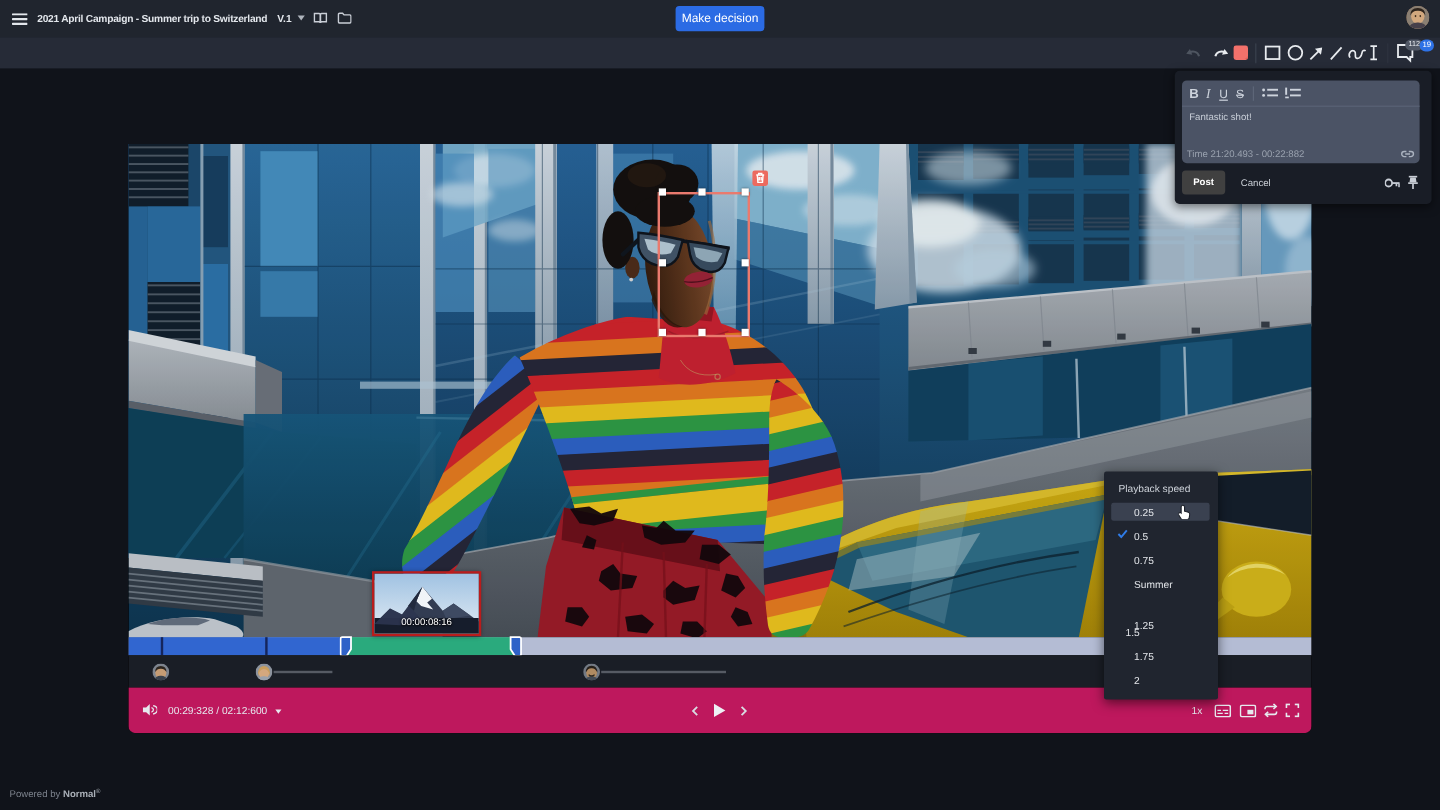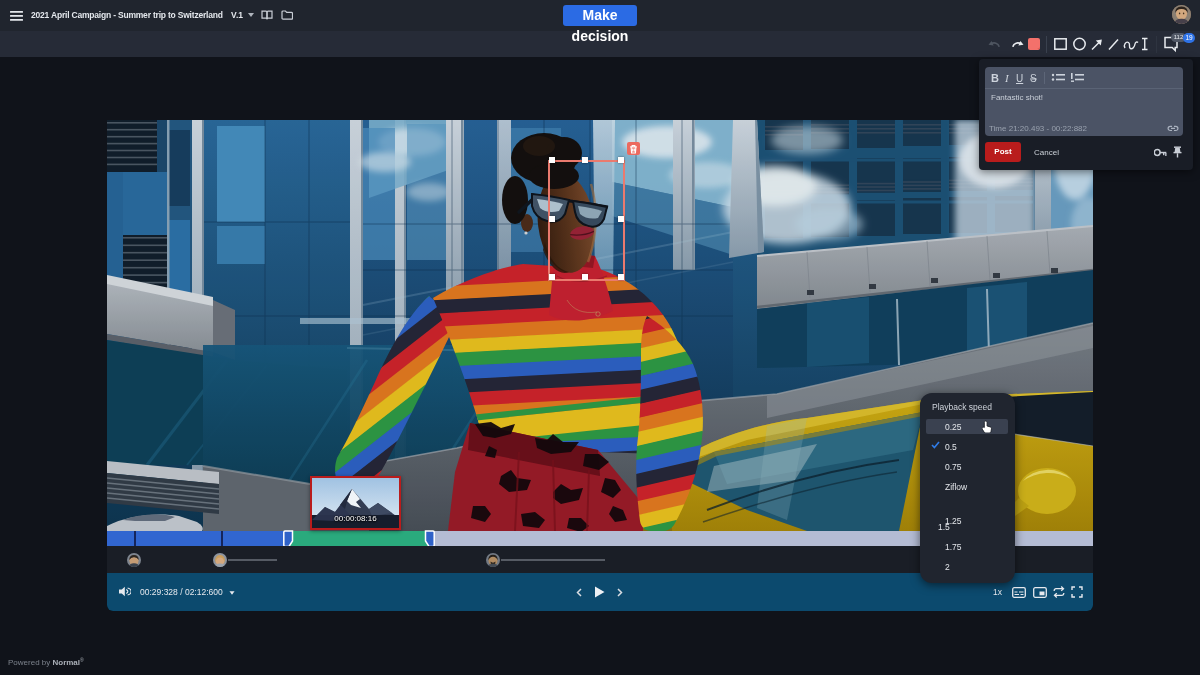--- a/index.html
+++ b/index.html
@@ -2,26 +2,26 @@
 <html><head><meta charset="utf-8">
 <style>
 html,body{margin:0;padding:0;width:1200px;height:675px;background:#10131a;font-family:"Liberation Sans",sans-serif;overflow:hidden;position:relative;-webkit-font-smoothing:antialiased;transform:translateZ(0)}
 .abs{position:absolute}
 div.abs{opacity:.999}
 #topbar{left:0;top:0;width:1200px;height:31px;background:#20252e}
 #toolbar{left:0;top:31px;width:1200px;height:26px;background:#262b37}
 #title{left:31px;top:10px;font-size:8.5px;font-weight:bold;color:#e3e7ec;letter-spacing:-.2px;white-space:nowrap}
 #ver{left:231px;top:10px;font-size:8.5px;font-weight:bold;color:#e3e7ec}
 .caret{width:0;height:0;border-left:3.5px solid transparent;border-right:3.5px solid transparent;border-top:4px solid #aeb4bc;display:inline-block}
-#mkdec{left:563px;top:5px;width:74px;height:21px;background:#2b6be4;border-radius:3px;color:#fff;font-size:14px;font-weight:bold;text-align:center;line-height:21px}
+#mkdec{left:563px;top:5px;width:74px;height:21px;background:#2b6be4;border-radius:3px;color:#fff;font-size:10px;font-weight:normal;text-align:center;line-height:21px}
 #avatar{left:1172px;top:5px;width:19px;height:19px;border-radius:50%;overflow:hidden;background:#9a7a5e}
 #player{left:107px;top:120px;width:986px;height:491px;border-radius:0 0 6px 6px;overflow:hidden;background:#000}
 #timeline{left:0;top:411px;width:986px;height:15px;background:#b4bcd4}
 #cstrip{left:0;top:426px;width:986px;height:27px;background:#1a1e26}
-#controls{left:0;top:453px;width:986px;height:38px;background:#0c4a6e}
+#controls{left:0;top:453px;width:986px;height:38px;background:#be185d}
 #poweredby{left:8px;top:657px;font-size:8px;color:#7c828c}
 .handle{position:absolute;width:6px;height:6px;background:#fff;box-shadow:0 0 2px rgba(0,0,0,.6)}
 </style></head>
 <body>
 <div class="abs" id="topbar"></div>
 <div class="abs" id="toolbar"></div>
 
 <svg class="abs" style="left:10px;top:11px" width="13" height="10" viewBox="0 0 13 10">
     <g fill="#e3e7ec">
       <rect y="0" width="13" height="1.8" rx=".5"></rect>
@@ -629,48 +629,48 @@
           <rect x="82" y="9.5" width="3" height="1.4"></rect>
         </g>
     </svg>
     <div class="abs" style="left:0;top:21px;width:198px;height:1px;background:#5a6375"></div>
     <div class="abs" style="left:6px;top:26px;font-size:8px;color:#c9cfd8">Fantastic shot!</div>
     <div class="abs" style="left:4px;top:57px;font-size:8px;color:#99a1ae;white-space:nowrap">Time 21:20.493 - 00:22:882</div>
     <svg class="abs" style="left:182px;top:58px" width="12" height="7" viewBox="0 0 12 7" fill="none" stroke="#aab2bf" stroke-width="1.2">
         <path d="M5,5.5 H3.2 a2.1,2.1 0 1 1 0,-4.2 H5 M7,1.3 h1.8 a2.1,2.1 0 1 1 0,4.2 H7 M4,3.4 h4"></path>
       </svg>
   </div>
-  <div class="abs" style="left:6px;top:83px;width:36px;height:20px;background:#b91c1c;border-radius:3px;color:#fff;font-size:8px;font-weight:bold;text-align:center;line-height:20px">Post</div>
+  <div class="abs" style="left:6px;top:83px;width:36px;height:20px;background:#404040;border-radius:3px;color:#fff;font-size:8px;font-weight:bold;text-align:center;line-height:20px">Post</div>
   <div class="abs" style="left:55px;top:89px;font-size:8px;color:#ccd1d8">Cancel</div>
   <svg class="abs" style="left:175px;top:89px" width="13" height="9" viewBox="0 0 13 9" fill="#c9ced6">
       <circle cx="3.2" cy="4.5" r="2.9" fill="none" stroke="#c9ced6" stroke-width="1.5"></circle>
       <rect x="5.8" y="3.8" width="6.5" height="1.5"></rect>
       <rect x="9" y="5" width="1.4" height="2.2"></rect>
       <rect x="11.2" y="5" width="1.3" height="3"></rect>
     </svg>
   <svg class="abs" style="left:194px;top:87px" width="9" height="12" viewBox="0 0 9 12" fill="#c9ced6">
       <rect x="1" y="0.5" width="7" height="1.4"></rect>
       <path d="M2.2,1.9 h4.6 l0.6,4 h-5.8 z"></path>
       <rect x="0.5" y="5.9" width="8" height="1.4"></rect>
       <rect x="3.8" y="7.3" width="1.4" height="4.2"></rect>
     </svg>
 </div>
 
-<div class="abs" style="left:920px;top:393px;width:95px;height:190px;background:#20252f;border-radius:12px;box-shadow:0 2px 10px rgba(0,0,0,.55);color:#e3e6ea;font-size:8.5px">
+<div class="abs" style="left:920px;top:393px;width:95px;height:190px;background:#20252f;border-radius:2px;box-shadow:0 2px 10px rgba(0,0,0,.55);color:#e3e6ea;font-size:8.5px">
   <div class="abs" style="left:12px;top:9px;color:#ced3da">Playback speed</div>
   <div class="abs" style="left:6px;top:26px;width:82px;height:15px;background:#3a4150;border-radius:2px"></div>
   <div class="abs" style="left:25px;top:29px">0.25</div>
   <svg class="abs" style="left:62px;top:27px" width="10" height="13" viewBox="0 0 10 13">
       <path d="M3.5,1 c0.9,0 1.6,0.7 1.6,1.6 v3.4 l3.2,0.9 c0.9,0.3 1.3,0.9 1.2,1.8 l-0.5,2.8 c-0.2,0.9 -0.9,1.5 -1.8,1.5 h-3.4 c-0.7,0 -1.3,-0.3 -1.7,-0.9 l-1.8,-2.9 c-0.4,-0.7 -0.2,-1.5 0.5,-1.9 c0.5,-0.3 1.1,-0.2 1.5,0.2 l0,-4.9 c0,-0.9 0.7,-1.6 1.2,-1.6 z" fill="#fff" stroke="#1a1e26" stroke-width="0.9"></path>
     </svg>
   <svg class="abs" style="left:11px;top:48px" width="9" height="8" viewBox="0 0 9 8" fill="none" stroke="#2f7ce8" stroke-width="1.6">
       <path d="M1,4 L3.4,6.5 L8,1"></path>
     </svg>
   <div class="abs" style="left:25px;top:49px">0.5</div>
   <div class="abs" style="left:25px;top:69px">0.75</div>
-  <div class="abs" style="left:25px;top:89px">Ziflow</div>
+  <div class="abs" style="left:25px;top:89px">Summer</div>
   <div class="abs" style="left:25px;top:123px">1.25</div>
   <div class="abs" style="left:18px;top:129px">1.5</div>
   <div class="abs" style="left:25px;top:149px">1.75</div>
   <div class="abs" style="left:25px;top:169px">2</div>
 </div>
 
 <div class="abs" id="poweredby">Powered by <span style="color:#aab0b8;font-weight:bold">Normal</span><span style="font-size:5px;vertical-align:3px;color:#aab0b8">®</span></div>
 
 </body></html>

